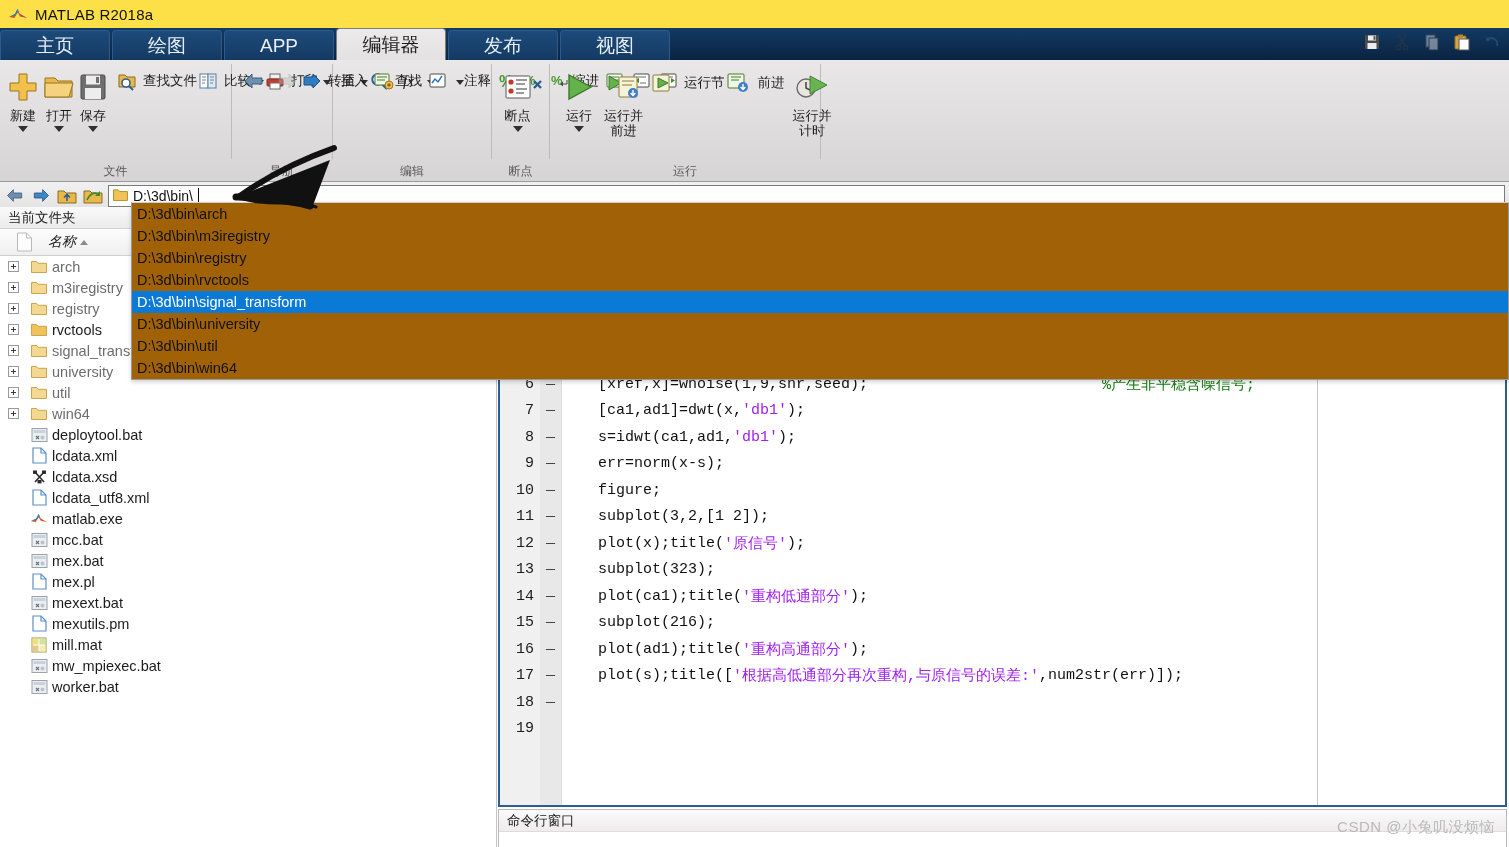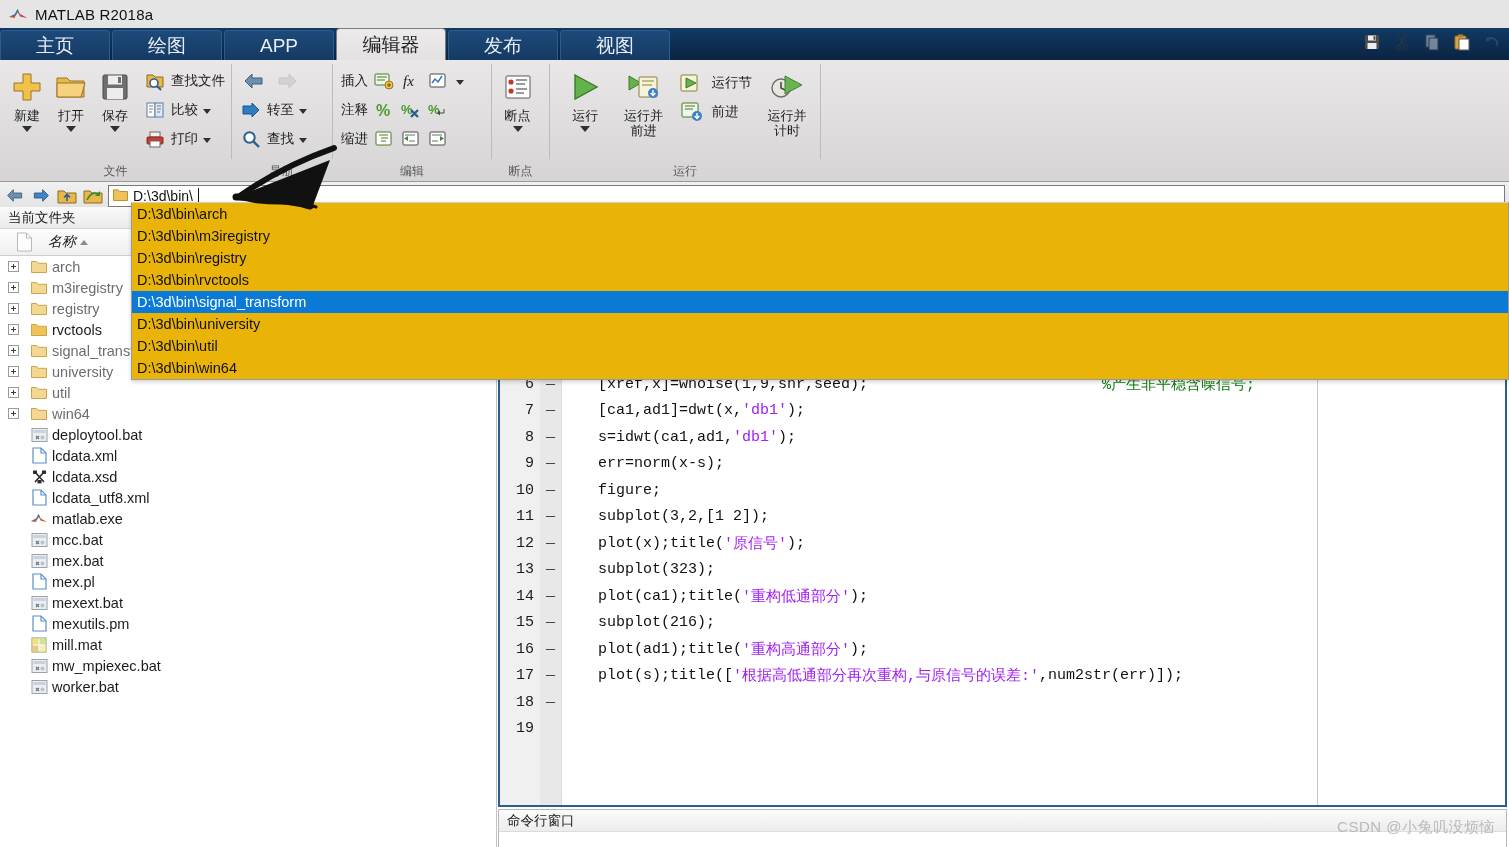--- a/index.html
+++ b/index.html
@@ -6,21 +6,21 @@
   html, body { margin:0; padding:0; }
   body {
     width:1509px; height:847px; overflow:hidden;
     font-family:"Liberation Sans", sans-serif;
     background:#ffffff; position:relative;
     -webkit-font-smoothing:antialiased;
   }
 
   
   #titlebar {
-    height:28px; background:#e5e5e5; display:flex; align-items:center;
+    height:28px; background:#fde047; display:flex; align-items:center;
     padding-left:8px; gap:7px;
   }
   #titlebar .title { font-size:15px; color:#111; letter-spacing:.2px; }
   .mlogo { width:20px; height:16px; position:relative; }
   .mlogo svg { display:block; }
 
   
   #tabstrip {
     height:32px; background:#0c2a4d;
     background:linear-gradient(#123a63, #0a2341);
@@ -60,21 +60,21 @@
     width:50px; display:flex; flex-direction:column; align-items:center;
     padding-top:3px; cursor:default;
   }
   .bigbtn .ic { height:40px; display:flex; align-items:center; justify-content:center; }
   .bigbtn .lbl { font-size:13px; color:#1b1b1b; margin-top:1px; line-height:15px; text-align:center; }
   .caret { width:0;height:0;border-left:5px solid transparent;border-right:5px solid transparent;border-top:6px solid #303030; margin-top:3px;}
   .caret.sm { border-left-width:4px;border-right-width:4px;border-top-width:5px; }
 
   .smrow { display:flex; align-items:center; gap:5px; height:29px; }
   .smrow .lbl { font-size:13.5px; color:#1b1b1b; white-space:nowrap; }
-  .colstack { display:flex; flex-direction:column; }
+  .colstack { display:flex; flex-direction:row; }
 
   .icobox { width:22px; height:22px; display:flex; align-items:center; justify-content:center; }
   .icobox.lg { width:28px; height:28px; }
 
   
   #navbar {
     height:28px; background:linear-gradient(#f2f1f1,#e4e3e3);
     display:flex; align-items:center; gap:4px; padding:0 4px;
     border-bottom:1px solid #b9b9b9; position:relative;
   }
@@ -147,21 +147,21 @@
   #cmdwin .cwhdr {
     height:22px; background:linear-gradient(#fbfbfb,#eeecec);
     display:flex; align-items:center; padding-left:8px;
     font-size:13.5px; color:#1b1b1b; border-bottom:1px solid #dcdcdc;
   }
   #cmdwin .cwbody { height:15px; background:#fff; }
 
   
   #dropdown {
     position:absolute; left:131px; top:202px; right:0; z-index:40;
-    background:#eab308; border:1px solid #9a9a9a; border-top:1px solid #cfcfcf;
+    background:#a16207; border:1px solid #9a9a9a; border-top:1px solid #cfcfcf;
     box-shadow:0 2px 4px rgba(0,0,0,.18);
   }
   .ddrow {
     height:22px; display:flex; align-items:center; padding-left:5px;
     font-size:14.5px; color:#111; white-space:nowrap;
   }
   .ddrow.sel { background:#0a7ad6; color:#fff; }
 
   
   #annot { position:absolute; left:0; top:0; width:1509px; height:847px;

